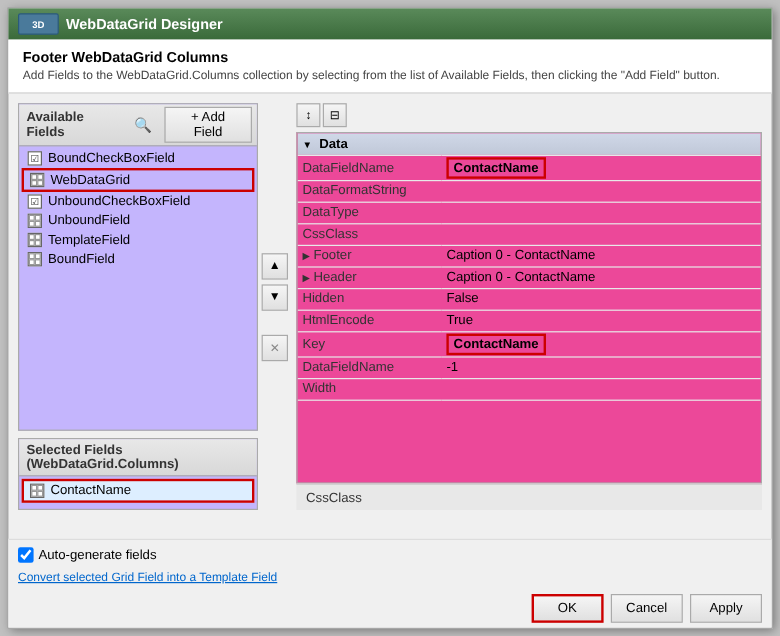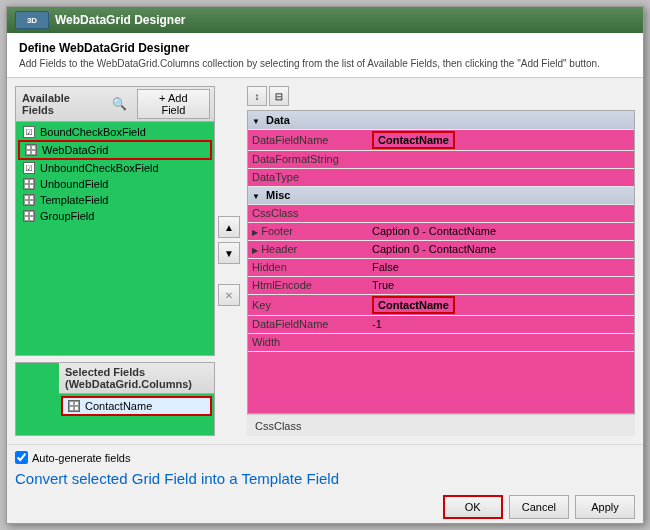--- a/index.html
+++ b/index.html
@@ -70,21 +70,21 @@
     }
     .left-panel {
       display: flex;
       flex-direction: column;
       width: 200px;
       flex-shrink: 0;
       gap: 6px;
     }
     .panel-box {
       border: 1px solid #aaa;
-      background: #22c55e;
+      background: #c4b5fd;
       display: flex;
       flex-direction: column;
     }
     .panel-header {
       background: linear-gradient(to bottom, #e8e8e8, #d8d8d8);
       border-bottom: 1px solid #aaa;
       padding: 3px 6px;
       font-size: 11px;
       font-weight: bold;
       color: #333;
@@ -162,22 +162,21 @@
       background: linear-gradient(to bottom, #f5f5f5, #e0e0e0);
       border: 1px solid #aaa;
       display: flex;
       align-items: center;
       justify-content: center;
       cursor: pointer;
       font-size: 10px;
     }
     .selected-fields-box {
       flex: 0 0 auto;
-      height: 74px;
-      padding-left: 43px;
+      height: 60px;
     }
     .selected-fields-list {
       padding: 2px;
     }
     .selected-item {
       display: flex;
       align-items: center;
       gap: 4px;
       padding: 1px 4px;
       font-size: 11px;
@@ -260,31 +259,33 @@
       color: #333;
       height: 22px;
       display: flex;
       align-items: center;
     }
     .bottom-section {
       background: #f0f0f0;
       border-top: 1px solid #ddd;
       padding: 6px 8px 4px 8px;
       flex-shrink: 0;
+      margin-top: 16px;
     }
     .bottom-options {
       display: flex;
       align-items: center;
       gap: 8px;
       margin-bottom: 6px;
     }
     .link-text {
       color: #0066cc;
-      cursor: pointer;
-      font-size: 15px;
+      text-decoration: underline;
+      cursor: pointer;
+      font-size: 10px;
     }
     .button-row {
       display: flex;
       justify-content: flex-end;
       gap: 6px;
     }
     .dialog-btn {
       min-width: 60px;
       height: 24px;
       background: linear-gradient(to bottom, #f5f5f5, #e0e0e0);
@@ -324,21 +325,21 @@
 <div class="dialog">
 
   <div class="title-bar">
     <div class="title-bar-icon">
       <span style="font-size:8px;font-weight:bold;">3D</span>
     </div>
     <span>WebDataGrid Designer</span>
   </div>
 
   <div class="header-section">
-    <div class="header-title">Define WebDataGrid Designer</div>
+    <div class="header-title">Footer WebDataGrid Columns</div>
     <div class="header-desc">Add Fields to the WebDataGrid.Columns collection by selecting from the list of Available Fields, then clicking the "Add Field" button.</div>
   </div>
 
   <div class="main-content">
 
     <div class="left-panel">
 
       <div class="panel-box available-fields-box">
         <div class="panel-toolbar">
           <span class="panel-header" style="border:none;background:none;padding:2px 2px;">Available Fields</span>
@@ -400,21 +401,21 @@
 
           <div class="field-item">
             <div class="field-icon">
               <div class="icon-grid">
                 <div class="icon-grid-cell"></div>
                 <div class="icon-grid-cell"></div>
                 <div class="icon-grid-cell"></div>
                 <div class="icon-grid-cell"></div>
               </div>
             </div>
-            <span>GroupField</span>
+            <span>BoundField</span>
           </div>
         </div>
       </div>
 
       <div class="panel-box selected-fields-box">
         <div class="panel-header">Selected Fields (WebDataGrid.Columns)</div>
         <div class="selected-fields-list">
           <div class="selected-item">
             <div class="field-icon">
               <div class="icon-grid">
@@ -460,26 +461,20 @@
           </tr>
           <tr>
             <td class="prop-name">DataFormatString</td>
             <td class="prop-value"></td>
           </tr>
           <tr>
             <td class="prop-name">DataType</td>
             <td class="prop-value"></td>
           </tr>
 
-          <tr class="props-group-row">
-            <td colspan="2">
-              <span class="triangle triangle-down"></span>
-              <span>Misc</span>
-            </td>
-          </tr>
           <tr>
             <td class="prop-name">CssClass</td>
             <td class="prop-value"></td>
           </tr>
           <tr>
             <td class="prop-name">
               <span class="triangle triangle-right"></span>Footer
             </td>
             <td class="prop-value">Caption 0 - ContactName</td>
           </tr>

